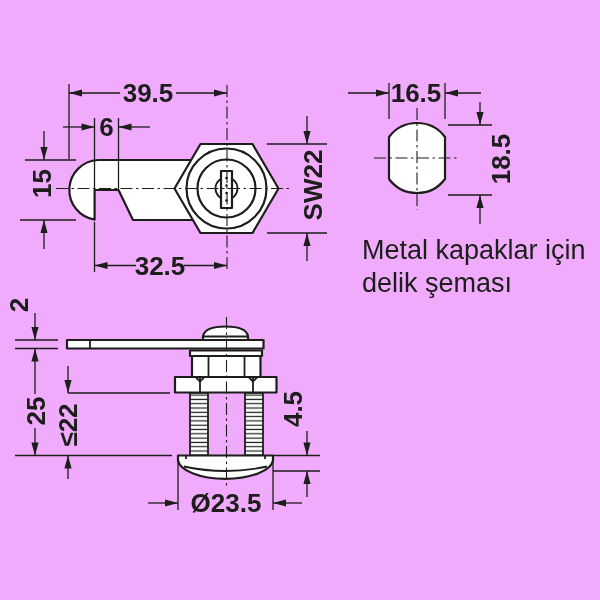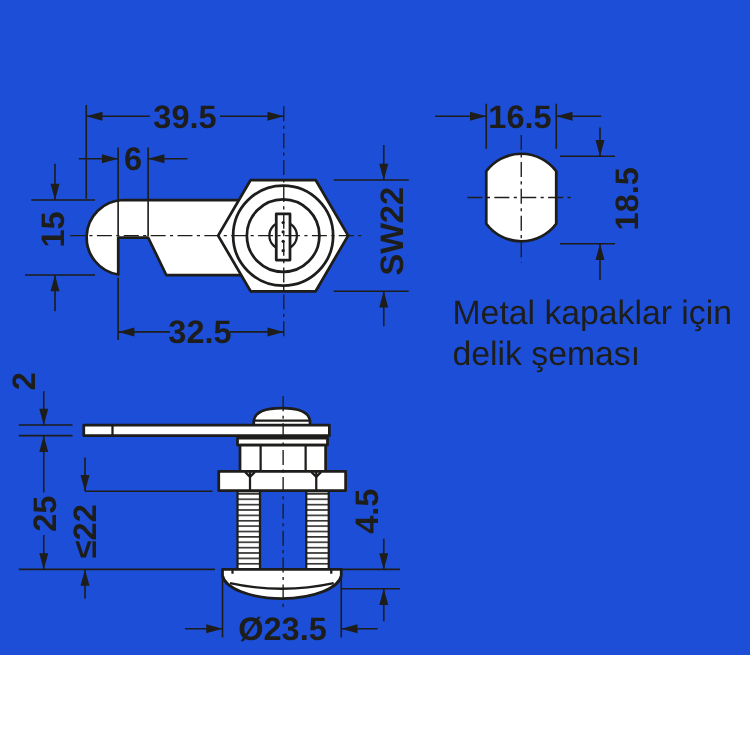--- a/index.html
+++ b/index.html
@@ -1,16 +1,16 @@
 <!DOCTYPE html>
 <html><head>
 <meta charset="utf-8">
 <style>
   html,body{margin:0;padding:0;background:#ffffff;}
-  .stage{width:600px;height:524px;position:relative;background:#1d4ed8;font-family:"Liberation Sans",sans-serif;}
+  .stage{width:600px;height:600px;position:relative;background:#f0abfc;font-family:"Liberation Sans",sans-serif;}
   svg{display:block;}
   .part{fill:#ffffff;stroke:#1d1d1b;stroke-width:2.2;stroke-linejoin:round;}
   .part-thin{fill:none;stroke:#1d1d1b;stroke-width:1.8;}
   .dimline{stroke:#1d1d1b;stroke-width:1.3;fill:none;}
   .centerline{stroke:#1d1d1b;stroke-width:1.1;fill:none;stroke-dasharray:12 3.5 2.5 3.5;}
   .arrow{fill:#1d1d1b;stroke:none;}
   .dimtext{font-family:"Liberation Sans",sans-serif;font-size:26px;font-weight:bold;fill:#1d1d1b;}
   .caption{font-family:"Liberation Sans",sans-serif;font-size:27px;font-weight:400;fill:#1d1d1b;}
 </style>
 </head>

